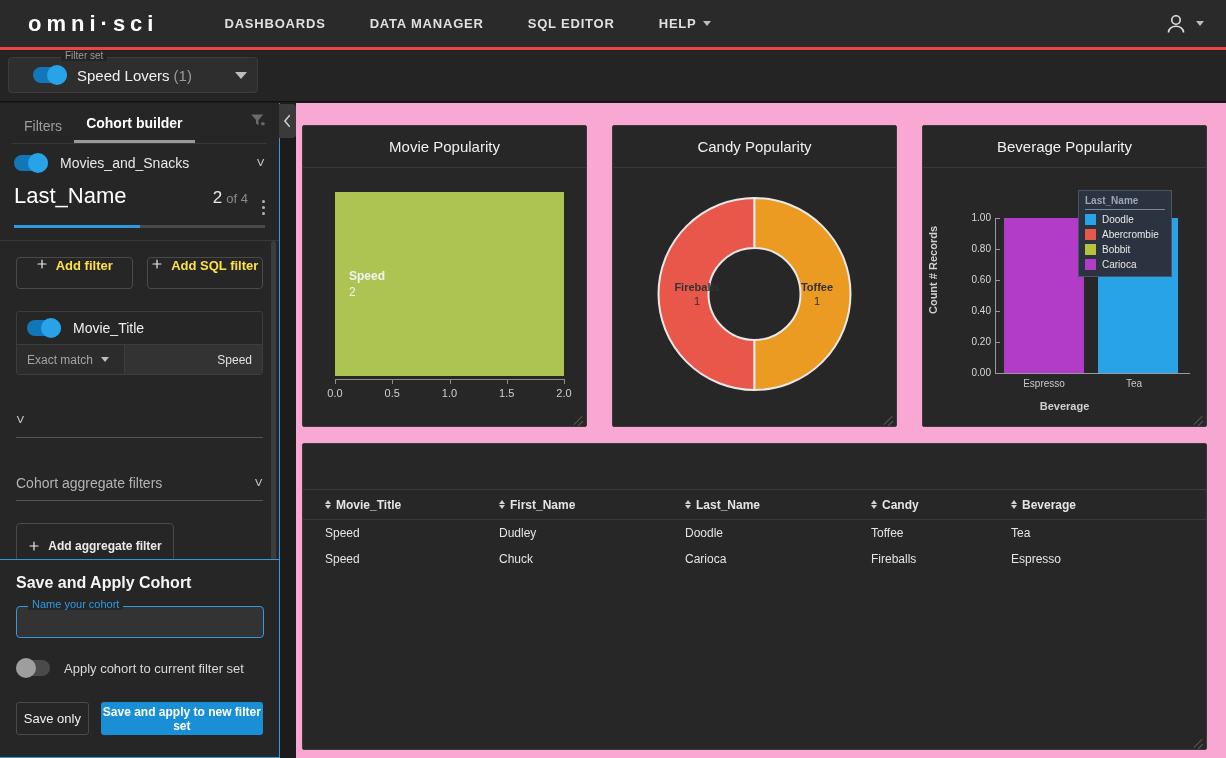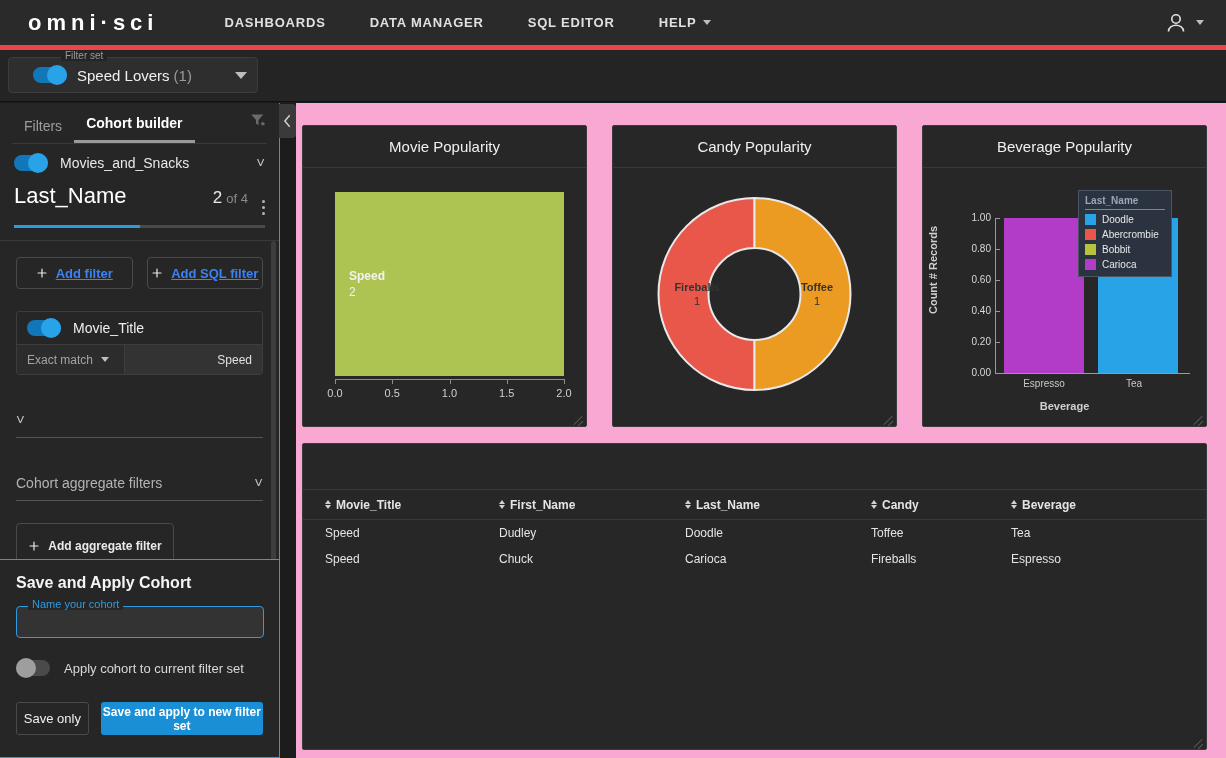--- a/index.html
+++ b/index.html
@@ -9,21 +9,21 @@
     font-family: "Liberation Sans", sans-serif;
     color: #e8e8e8;
     overflow: hidden;
   }
   .app { position: relative; width: 1226px; height: 758px; }
 
   
   .topnav {
     position: absolute; left: 0; top: 0; width: 1226px; height: 50px;
     background: #2a2a2a; display: flex; align-items: center;
-    border-bottom: 5px solid #ef4444;
+    border-bottom: 3px solid #ef4444;
   }
   .logo {
     margin-left: 28px; font-size: 22px; font-weight: bold; letter-spacing: 5px;
     color: #fff; display: flex; align-items: center; gap: 0px;
   }
   .navlinks { display: flex; align-items: flex-end; margin-left: 66px; gap: 44px; }
   .navlink {
     font-size: 13px; font-weight: bold; letter-spacing: 0.8px; color: #e0e0e0;
     cursor: pointer; display: flex; align-items: center; gap: 6px;
   }
@@ -138,22 +138,22 @@
   .cohort-sep { height: 1px; background: #3a3a3a; margin-top: 12px; }
 
   .body-scroll { position: relative; height: 455px; overflow: hidden; }
   .scrollbar {
     position: absolute; right: 3px; top: 0px; width: 5px; height: 430px;
     background: #3d3d3d; border-radius: 3px;
   }
   .filterbtns { display: flex; gap: 14px; padding: 16px 16px 0; }
   .fbtn {
     flex: 1; height: 32px; border: 1px solid #4a4a4a; border-radius: 4px;
-    background: transparent; color: #3b82f6; font-size: 13px; font-weight: bold;
-    display: flex; align-items: center; justify-content: center; gap: 8px; cursor: pointer; text-decoration: underline;
+    background: transparent; color: #fde047; font-size: 13px; font-weight: bold;
+    display: flex; align-items: flex-start; justify-content: center; gap: 8px; cursor: pointer;
   }
   .filtercard {
     margin: 22px 16px 0; border: 1px solid #3d3d3d; border-radius: 3px;
     overflow: hidden;
   }
   .fc-top { height: 32px; display: flex; align-items: center; padding: 0 10px; gap: 12px; }
   .fc-top .lbl { font-size: 14px; color: #efefef; }
   .fc-bot { display: flex; height: 30px; border-top: 1px solid #3d3d3d; }
   .fc-match {
     width: 108px; background: #2c2c2c; display: flex; align-items: center;

